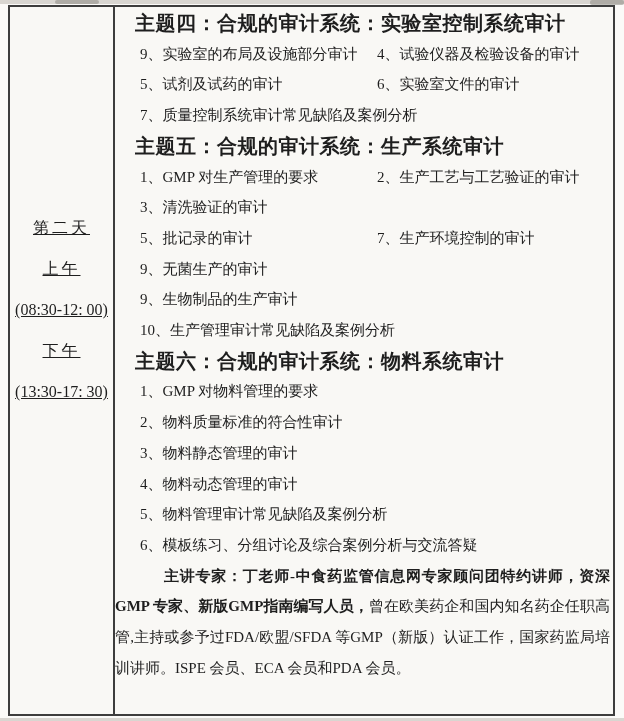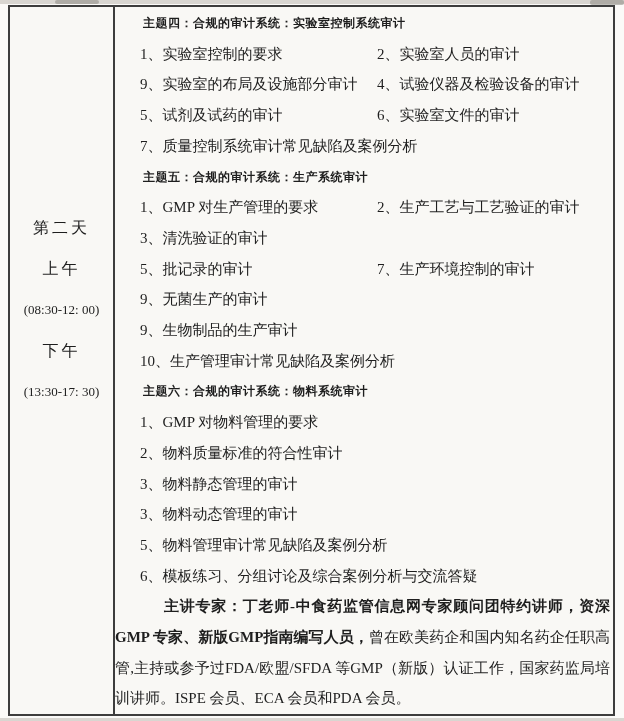--- a/index.html
+++ b/index.html
@@ -31,39 +31,38 @@
     display:flex;
     background:#f9f8f5;
   }
   .left-cell {
     width:105px; flex-shrink:0;
     box-sizing:border-box;
     border-right:2px solid #3d3d3d;
     display:flex; flex-direction:column; align-items:center;
     padding-top:210px;
   }
-  .lc-line { line-height:22px; margin-bottom:19px; white-space:nowrap; }
+  .lc-line { line-height:22px; margin-bottom:19px; white-space:nowrap;text-decoration:underline; }
   .lc-cn   { font-size:16px; letter-spacing:3px; }
-  .lc-time { font-size:13px; letter-spacing:0; }
+  .lc-time { font-size:16px; letter-spacing:0; }
 
   .right-cell {
     flex:1 1 auto;
     box-sizing:border-box;
     padding:1px 2px 0 0;
     overflow:hidden;
   }
   .sec-heading {
     font-family:"Liberation Sans", sans-serif;
     font-weight:bold;
-    font-size:12px;
+    font-size:20px;
     line-height:30.7px;
     padding-left:20px;
     letter-spacing:0.5px;
     white-space:nowrap;
-    margin-left:8px;
   }
   .item-row {
     display:grid;
     grid-template-columns:237px 1fr;
     padding-left:25px;
     font-size:15px;
     line-height:30.7px;
   }
   .item-row .item { white-space:nowrap; }
   .item-row .item:only-child { grid-column:1 / -1; }
@@ -93,24 +92,20 @@
       <div class="lc-line lc-cn">上午</div>
       <div class="lc-line lc-time">(08:30-12: 00)</div>
       <div class="lc-line lc-cn">下午</div>
       <div class="lc-line lc-time">(13:30-17: 30)</div>
     </div>
 
     <div class="right-cell">
       <div>
           <div class="sec-heading">主题四：合规的审计系统：实验室控制系统审计</div>
           <div class="item-row">
-            <div class="item">1、实验室控制的要求</div>
-            <div class="item">2、实验室人员的审计</div>
-          </div>
-          <div class="item-row">
             <div class="item">9、实验室的布局及设施部分审计</div>
             <div class="item">4、试验仪器及检验设备的审计</div>
           </div>
           <div class="item-row">
             <div class="item">5、试剂及试药的审计</div>
             <div class="item">6、实验室文件的审计</div>
           </div>
           <div class="item-row">
             <div class="item">7、质量控制系统审计常见缺陷及案例分析</div>
           </div>
@@ -139,21 +134,21 @@
           <div class="item-row">
             <div class="item">1、GMP 对物料管理的要求</div>
           </div>
           <div class="item-row">
             <div class="item">2、物料质量标准的符合性审计</div>
           </div>
           <div class="item-row">
             <div class="item">3、物料静态管理的审计</div>
           </div>
           <div class="item-row">
-            <div class="item">3、物料动态管理的审计</div>
+            <div class="item">4、物料动态管理的审计</div>
           </div>
           <div class="item-row">
             <div class="item">5、物料管理审计常见缺陷及案例分析</div>
           </div>
           <div class="item-row">
             <div class="item">6、模板练习、分组讨论及综合案例分析与交流答疑</div>
           </div>
         </div>
       <p class="speaker"><span class="b">主讲专家：丁老师-中食药监管信息网专家顾问团特约讲师，资深 GMP 专家、新版GMP指南编写人员，</span><span>曾在欧美药企和国内知名药企任职高管,主持或参予过FDA/欧盟/SFDA 等GMP（新版）认证工作，国家药监局培训讲师。ISPE 会员、ECA 会员和PDA 会员。</span></p>
     </div>

